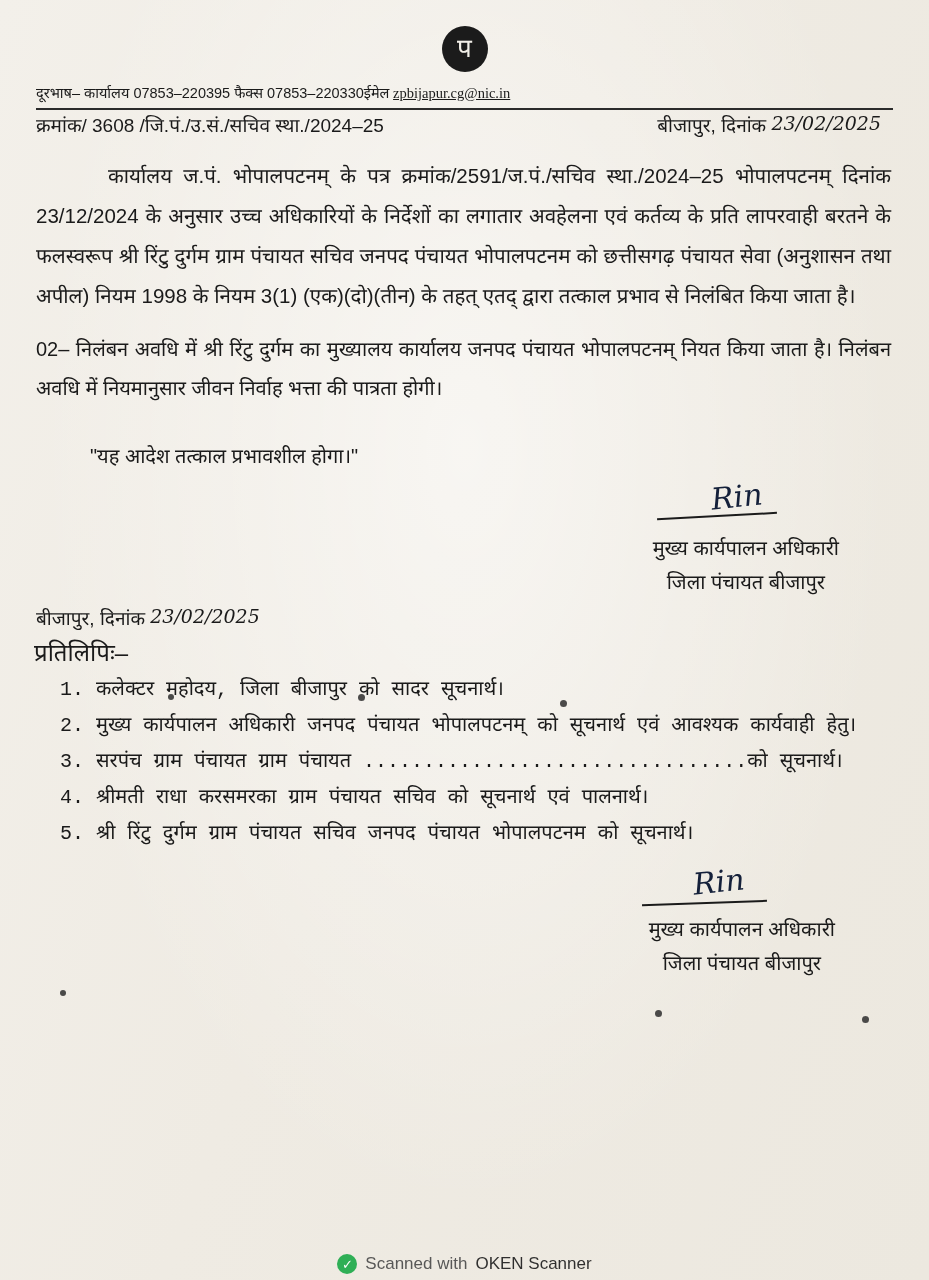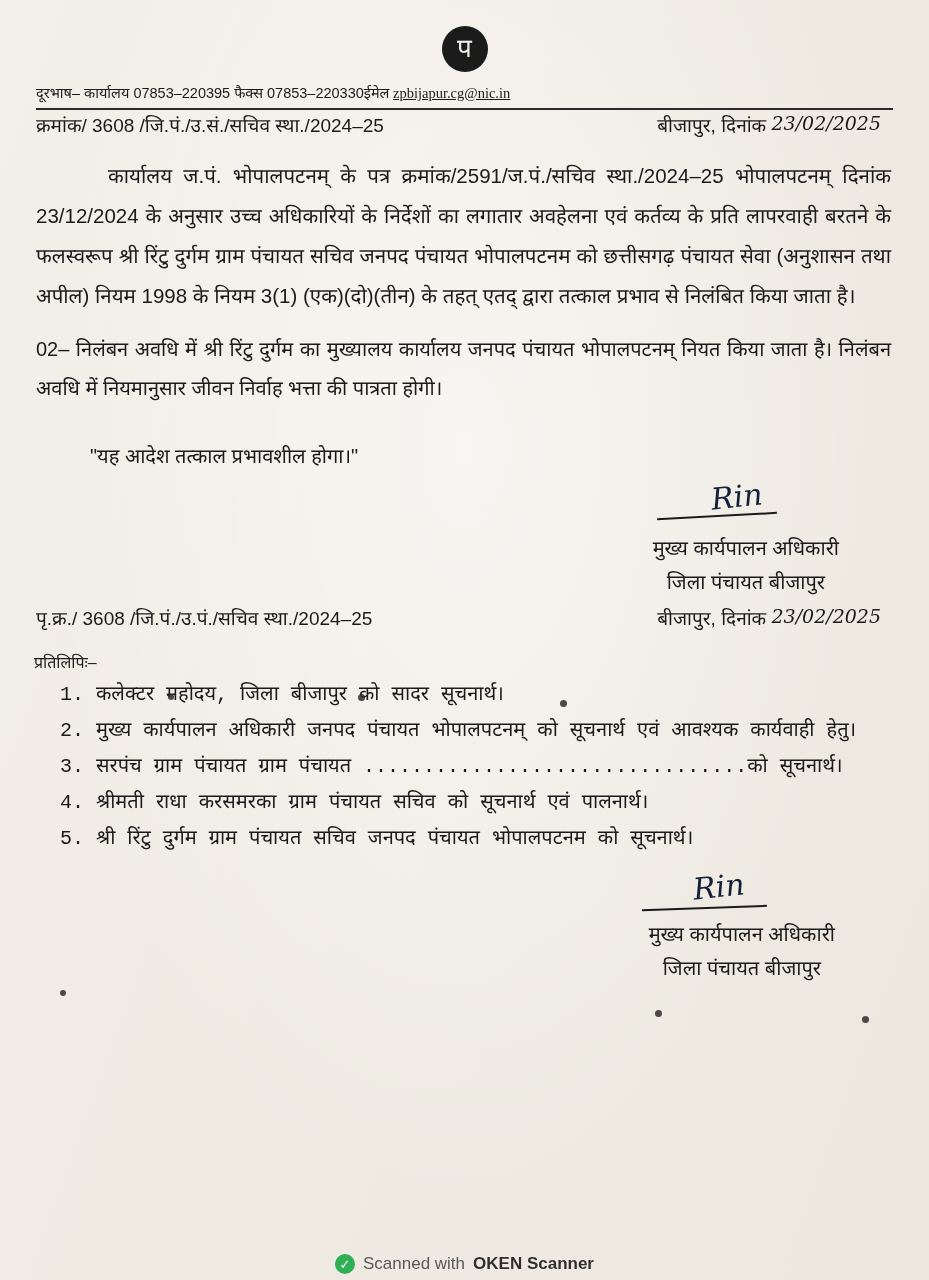--- a/index.html
+++ b/index.html
@@ -170,22 +170,22 @@
   .copy-ref-row {
     display: flex;
     justify-content: space-between;
     align-items: baseline;
     font-size: 19px;
     margin-top: 6px;
     padding: 0 14px 0 2px;
     font-family: "Liberation Sans", sans-serif;
   }
   .copy-label {
-    font-size: 16px;
-    margin-top: 20px;
+    font-size: 24px;
+    margin-top: 4px;
     font-family: "Liberation Sans", sans-serif;
   }
   ol.copy-list {
     margin: 6px 0 0 0;
     padding-left: 62px;
     font-size: 20px;
     line-height: 1.55;
     font-family: Liberation Mono, monospace;
   }
   ol.copy-list li {
@@ -254,21 +254,21 @@
     width: 20px; height: 20px;
     border-radius: 50%;
     background: #1faa4b;
     color: #fff;
     font-size: 13px;
     display: flex;
     align-items: center;
     justify-content: center;
     font-family: "DejaVu Sans", sans-serif;
   }
-  .wm-strong { font-weight: bold; color: #1f1f1f; }
+  .wm-strong { font-weight: normal; color: #1f1f1f; }
 </style>
 </head>
 <body>
 
 <div class="page">
   <div class="paper-shade"></div>
 
   <div class="content">
 
     <div class="emblem-wrap">
@@ -306,21 +306,20 @@
     <div class="sign-area">
       <div class="sign-scribble">Rin</div>
       <div class="sign-stroke"></div>
       <div class="sign-text">
         <div>मुख्य कार्यपालन अधिकारी</div>
         <div>जिला पंचायत बीजापुर</div>
       </div>
     </div>
 
     <div class="copy-ref-row">
-      <div>पृ.क्र./ 3608 /जि.पं./उ.पं./सचिव स्था./2024–25</div>
       <div>
         <span>बीजापुर, दिनांक</span>
         <span class="handwritten">23/02/2025</span>
       </div>
     </div>
 
     <div class="copy-label">प्रतिलिपिः–</div>
 
     <ol class="copy-list">
       <li>कलेक्टर महोदय, जिला बीजापुर को सादर सूचनार्थ।</li>

